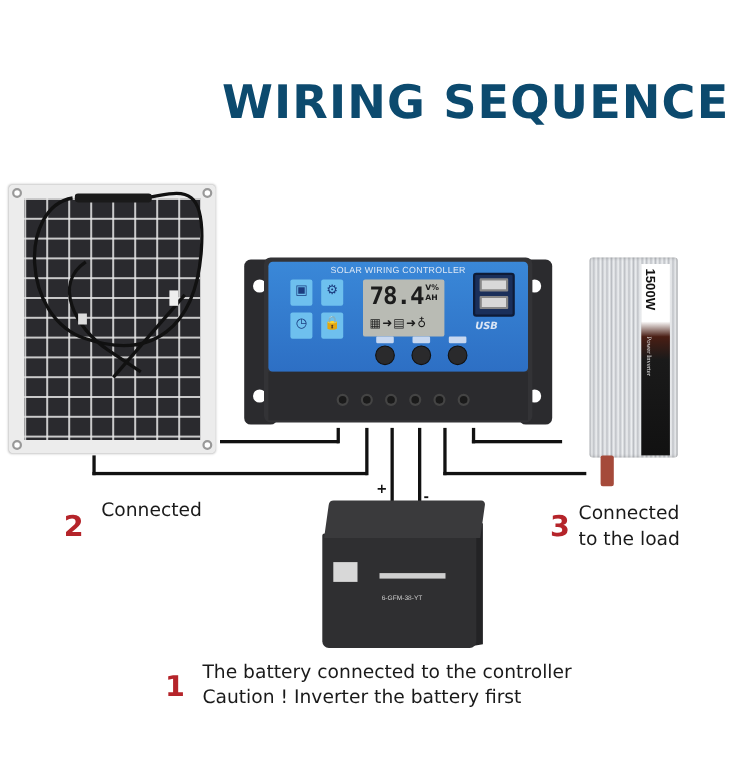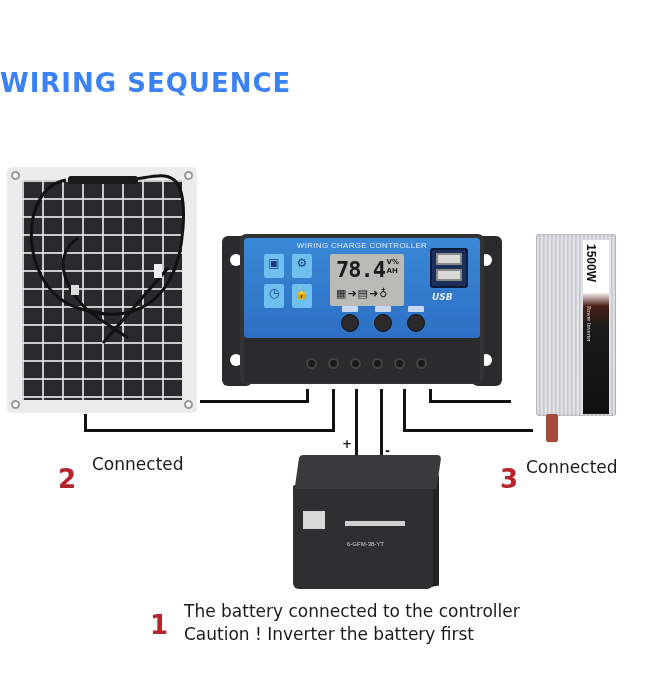--- a/index.html
+++ b/index.html
@@ -1,23 +1,23 @@
 <!DOCTYPE html>
 <html><head>
 <meta charset="utf-8">
 <style>
   * { box-sizing: border-box; margin: 0; padding: 0; }
   html, body { width: 663px; height: 699px; background: #ffffff; overflow: hidden; }
   body { position: relative; font-family: "DejaVu Sans", sans-serif; }
 
   .title {
     position: absolute; left: 0; width: 663px; top: 68px;
-    text-align: left; font-family: "DejaVu Sans", sans-serif;
-    font-weight: bold; font-size: 26px; letter-spacing: 1px;
-    color: #3b82f6;
+    text-align: right; font-family: "DejaVu Sans", sans-serif;
+    font-weight: bold; font-size: 42px; letter-spacing: 1px;
+    color: #0c4a6e;
   }
 
   
   .panel {
     position: absolute; left: 8px; top: 168px; width: 190px; width: 188px; height: 244px;
     background: #ececec; border-radius: 4px;
     box-shadow: 0 0 2px rgba(0,0,0,0.25);
   }
   .panel .cells {
     position: absolute; left: 14px; top: 12px; right: 14px; bottom: 12px;
@@ -155,21 +155,21 @@
   <div class="ctrl-flange" style="left:0">
     <div class="hole" style="top:18px"></div>
     <div class="hole" style="top:118px"></div>
   </div>
   <div class="ctrl-flange" style="left:250px">
     <div class="hole" style="top:18px"></div>
     <div class="hole" style="top:118px"></div>
   </div>
   <div class="ctrl-body"></div>
   <div class="ctrl-face">
-    <div class="ctrl-face-title">WIRING CHARGE CONTROLLER</div>
+    <div class="ctrl-face-title">SOLAR WIRING CONTROLLER</div>
     <div class="ctrl-icon" style="left:20px;top:16px"><span>▣</span></div>
     <div class="ctrl-icon" style="left:48px;top:16px"><span>⚙</span></div>
     <div class="ctrl-icon" style="left:20px;top:46px"><span>◷</span></div>
     <div class="ctrl-icon" style="left:48px;top:46px"><span>🔒</span></div>
     <div class="lcd">
       <div class="lcd-digits">78.4</div>
       <div class="lcd-units">
         <div>V%</div>
         <div>AH</div>
       </div>
@@ -234,20 +234,21 @@
   <div class="num" style="left:0;top:11px">2</div>
   <div class="cap-text" style="margin-left:34px">
     <div>Connected</div>
   </div>
 </div>
 
 <div class="caption" style="left:500px;top:456px">
   <div class="num" style="left:0;top:8px">3</div>
   <div class="cap-text" style="margin-left:26px">
     <div>Connected</div>
+    <div>to the load</div>
   </div>
 </div>
 
 <div class="caption" style="left:150px;top:600px">
   <div class="num" style="left:0;top:10px">1</div>
   <div class="cap-text" style="margin-left:34px">
     <div>The battery connected to the controller</div>
     <div>Caution ! Inverter the battery first</div>
   </div>
 </div>

